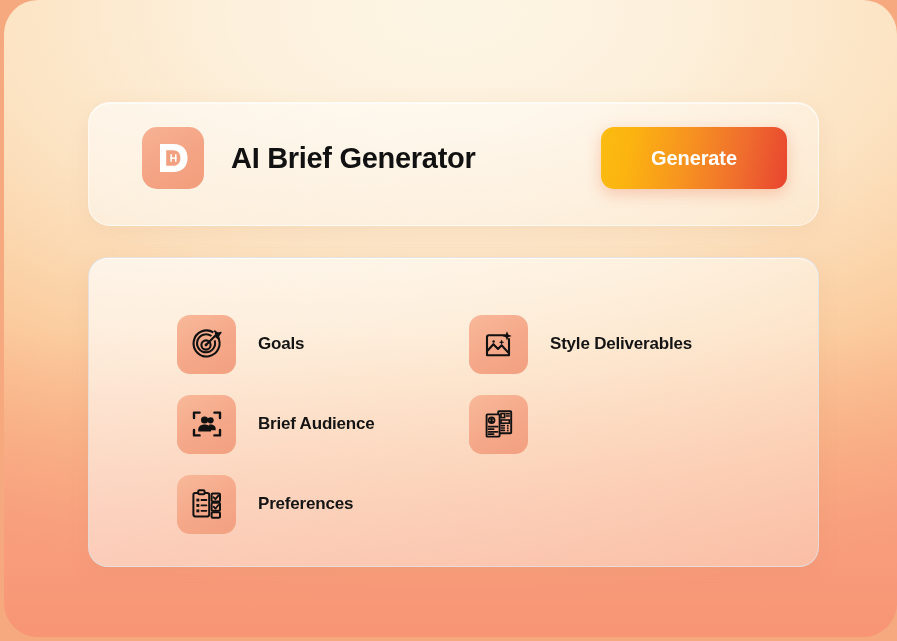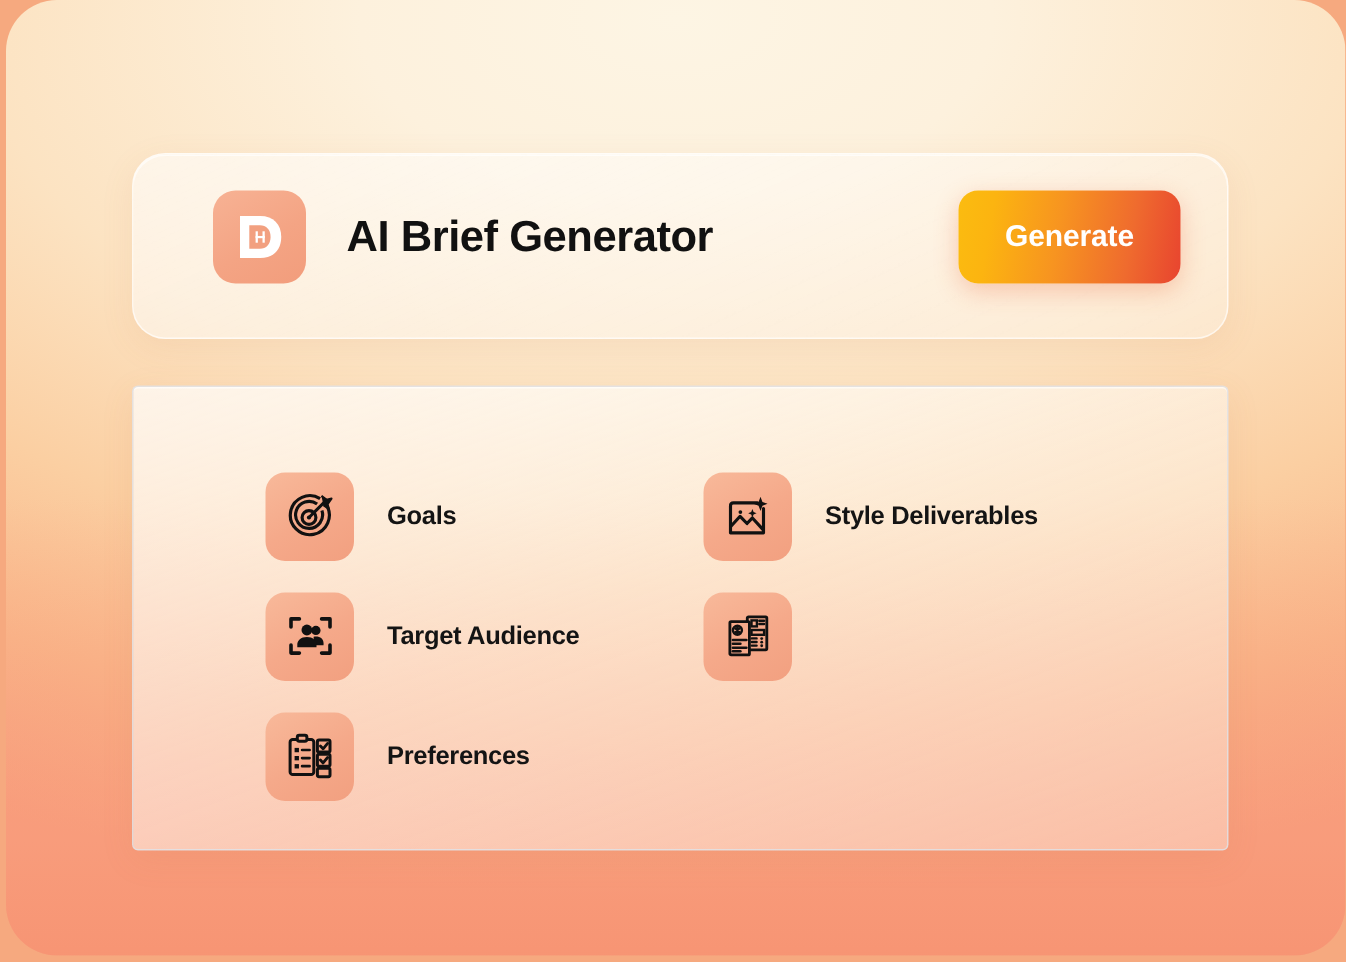--- a/index.html
+++ b/index.html
@@ -86,41 +86,41 @@
     margin-left: 27px;
     font-size: 29px;
     font-weight: 700;
     letter-spacing: -0.3px;
     color: #111111;
     white-space: nowrap;
   }
 
   #generate-button {
     margin-left: auto;
-    width: 148px;
+    width: 186px;
     height: 62px;
     border: none;
     border-radius: 13px;
     cursor: pointer;
     color: #ffffff;
     font-family: "Liberation Sans", sans-serif;
     font-size: 20px;
     font-weight: 700;
     letter-spacing: -0.1px;
     background: linear-gradient(100deg, #fbbc10 0%, #fcb410 16%, #f79420 45%, #ef6b2e 76%, #e8442f 100%);
     box-shadow: 0 5px 16px rgba(233,90,45,0.28);
   }
 
   
   #features-card {
     left: 84px;
     top: 257px;
     width: 731px;
     height: 310px;
-    border-radius: 4px;
+    border-radius: 20px;
     border: 1px solid rgba(222,222,226,0.80);
     background: linear-gradient(160deg, rgba(255,255,255,0.70) 0%, rgba(255,253,248,0.52) 45%, rgba(255,246,236,0.38) 100%);
   }
 
   #features-grid {
     position: absolute;
     left: 88px;
     top: 46px;
     width: 580px;
     display: grid;
@@ -222,21 +222,21 @@
               <path d="M4 23v5.4h5.6"></path>
               <path d="M30 23v5.4h-5.6"></path>
               <g stroke="none" fill="#111">
                 <circle cx="20.6" cy="13.3" r="3.1"></circle>
                 <path d="M20.6 17.4c3 0 5.1 1.8 5.1 4.4v1.4h-6.6v-5.7c.5-.1 1-.1 1.5-.1z"></path>
                 <circle cx="14.6" cy="13.0" r="3.6"></circle>
                 <path d="M14.6 17.6c4 0 6.4 2.2 6.4 5.3v1.6H8.2v-1.6c0-3.1 2.4-5.3 6.4-5.3z"></path>
               </g>
             </svg>
           </span>
-          <span class="feature-label">Target Audience</span>
+          <span class="feature-label">Brief Audience</span>
         </div>
 
         <div class="feature-item">
           <span class="feature-icon">
             <svg width="34" height="34" viewBox="0 0 34 34" fill="none" stroke="#111" stroke-width="1.9">
               <rect x="16.2" y="4.2" width="13" height="22" rx="0.8"></rect>
               <rect x="4.6" y="7.4" width="13" height="22.2" rx="0.8" fill="#f5a98a"></rect>
               <g stroke-width="1.6">
                 <circle cx="9.6" cy="13.2" r="3.0"></circle>
                 <path d="M7.6 11.6c1.2.8 2.8.8 4 0M7.6 14.8c1.2-.8 2.8-.8 4 0M9.6 10.2v6"></path>

